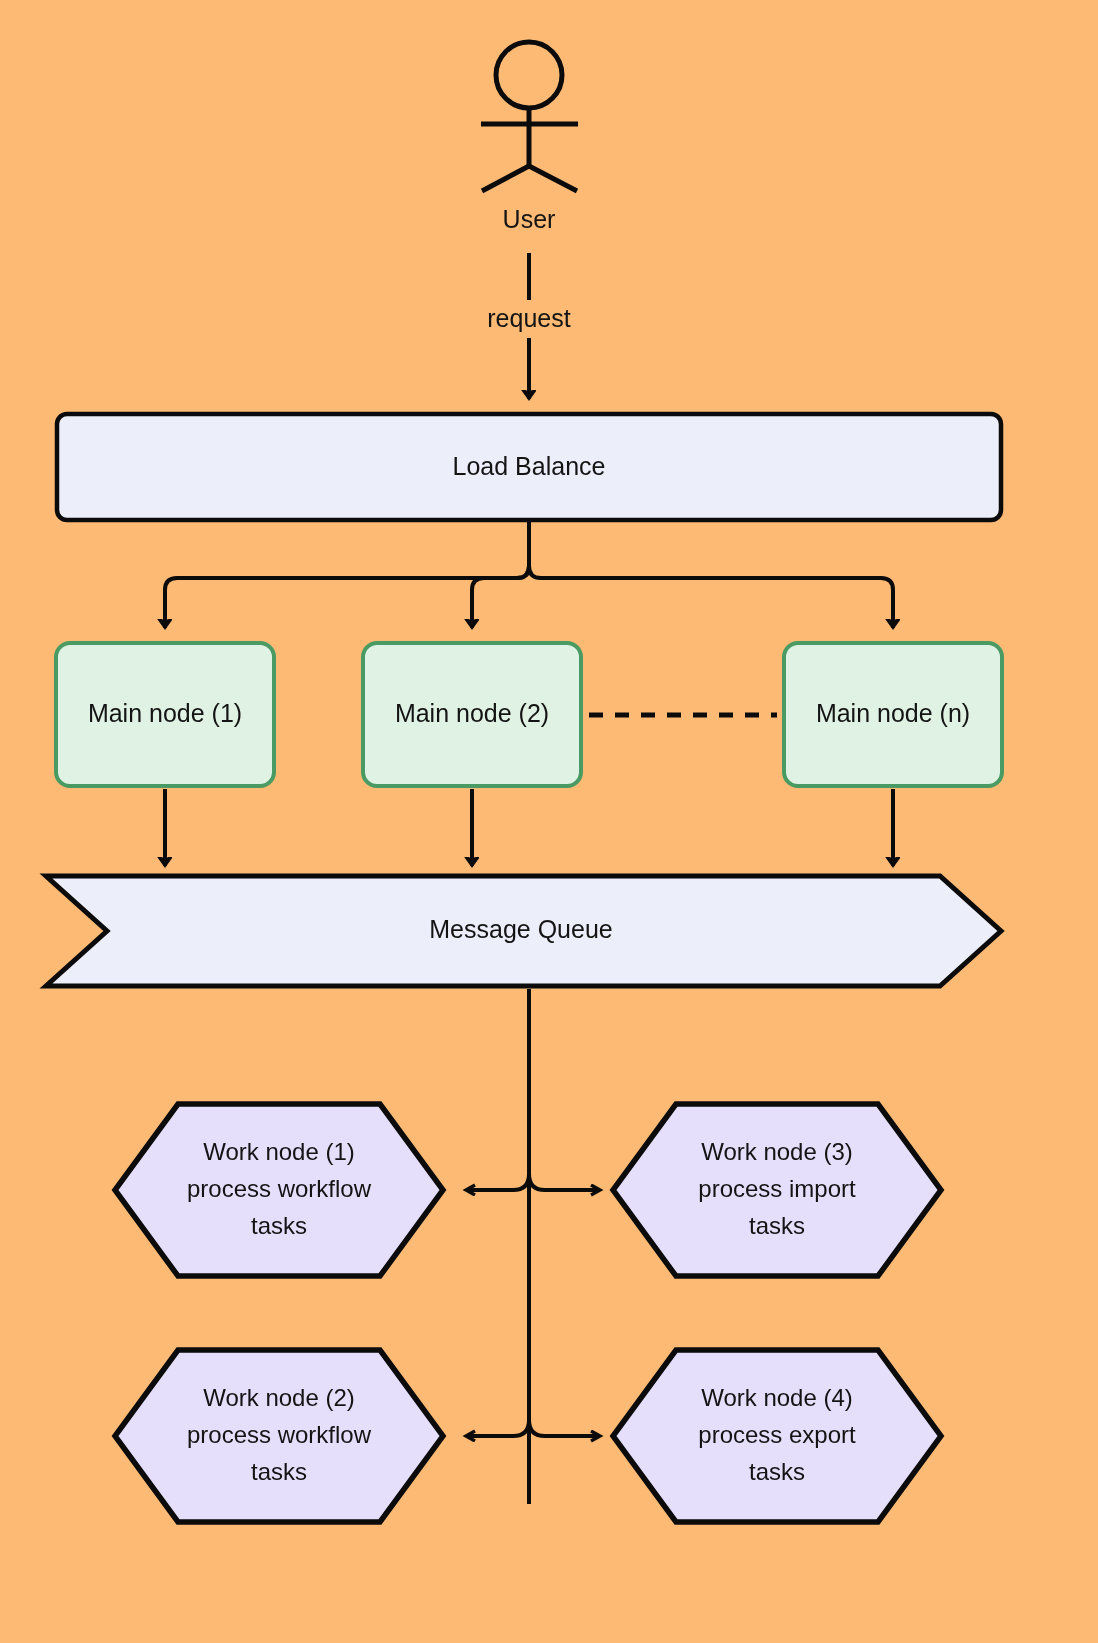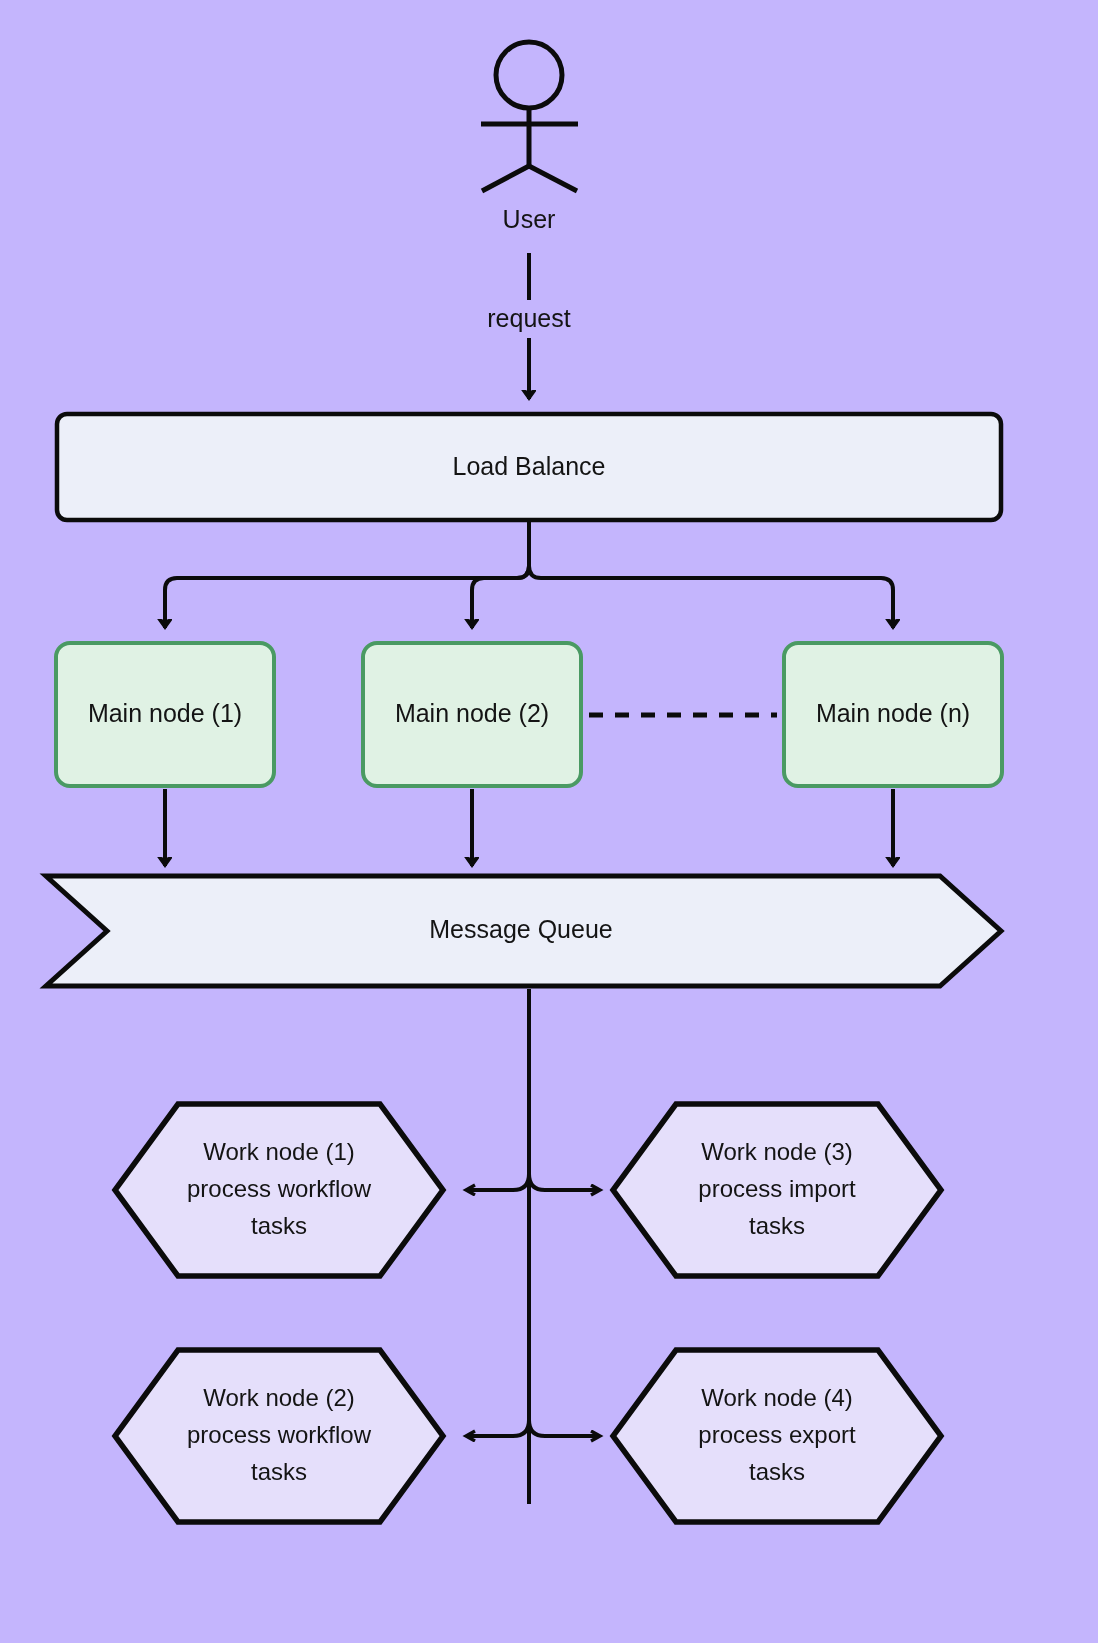--- a/index.html
+++ b/index.html
@@ -10,21 +10,21 @@
   body {
     width: 1098px;
     height: 1643px;
     font-family: "Liberation Sans", sans-serif;
     overflow: hidden;
   }
   #diagram-root {
     position: relative;
     width: 1098px;
     height: 1643px;
-    background: #c4b5fd;
+    background: #fdba74;
   }
   svg.canvas {
     display: block;
     width: 1098px;
     height: 1643px;
   }
   .edge {
     fill: none;
     stroke: #0b0b0b;
     stroke-width: 4;

